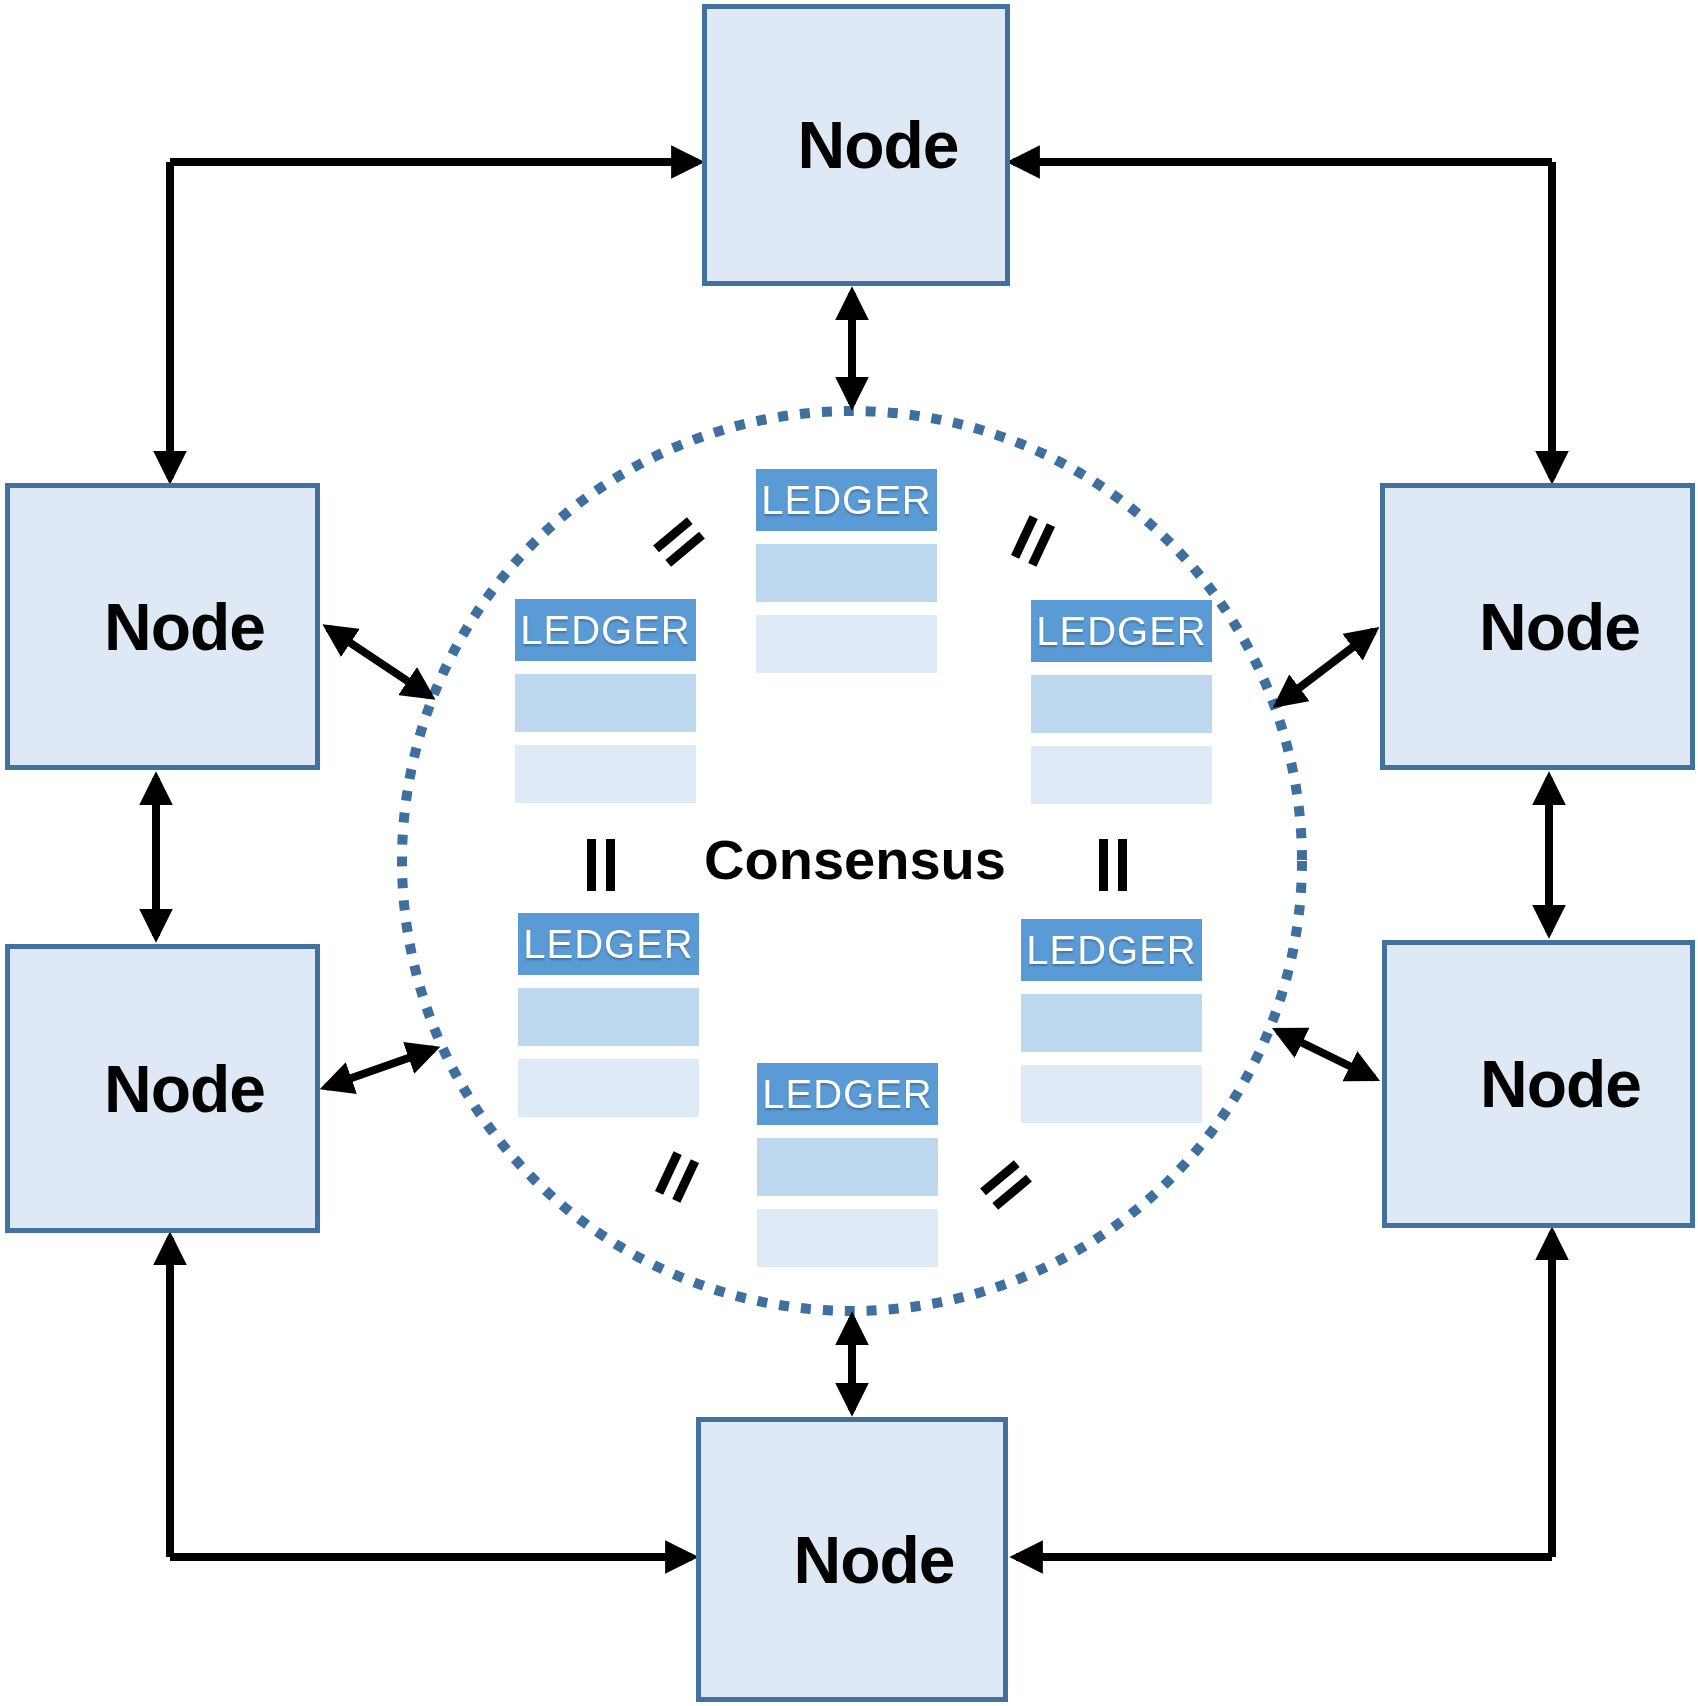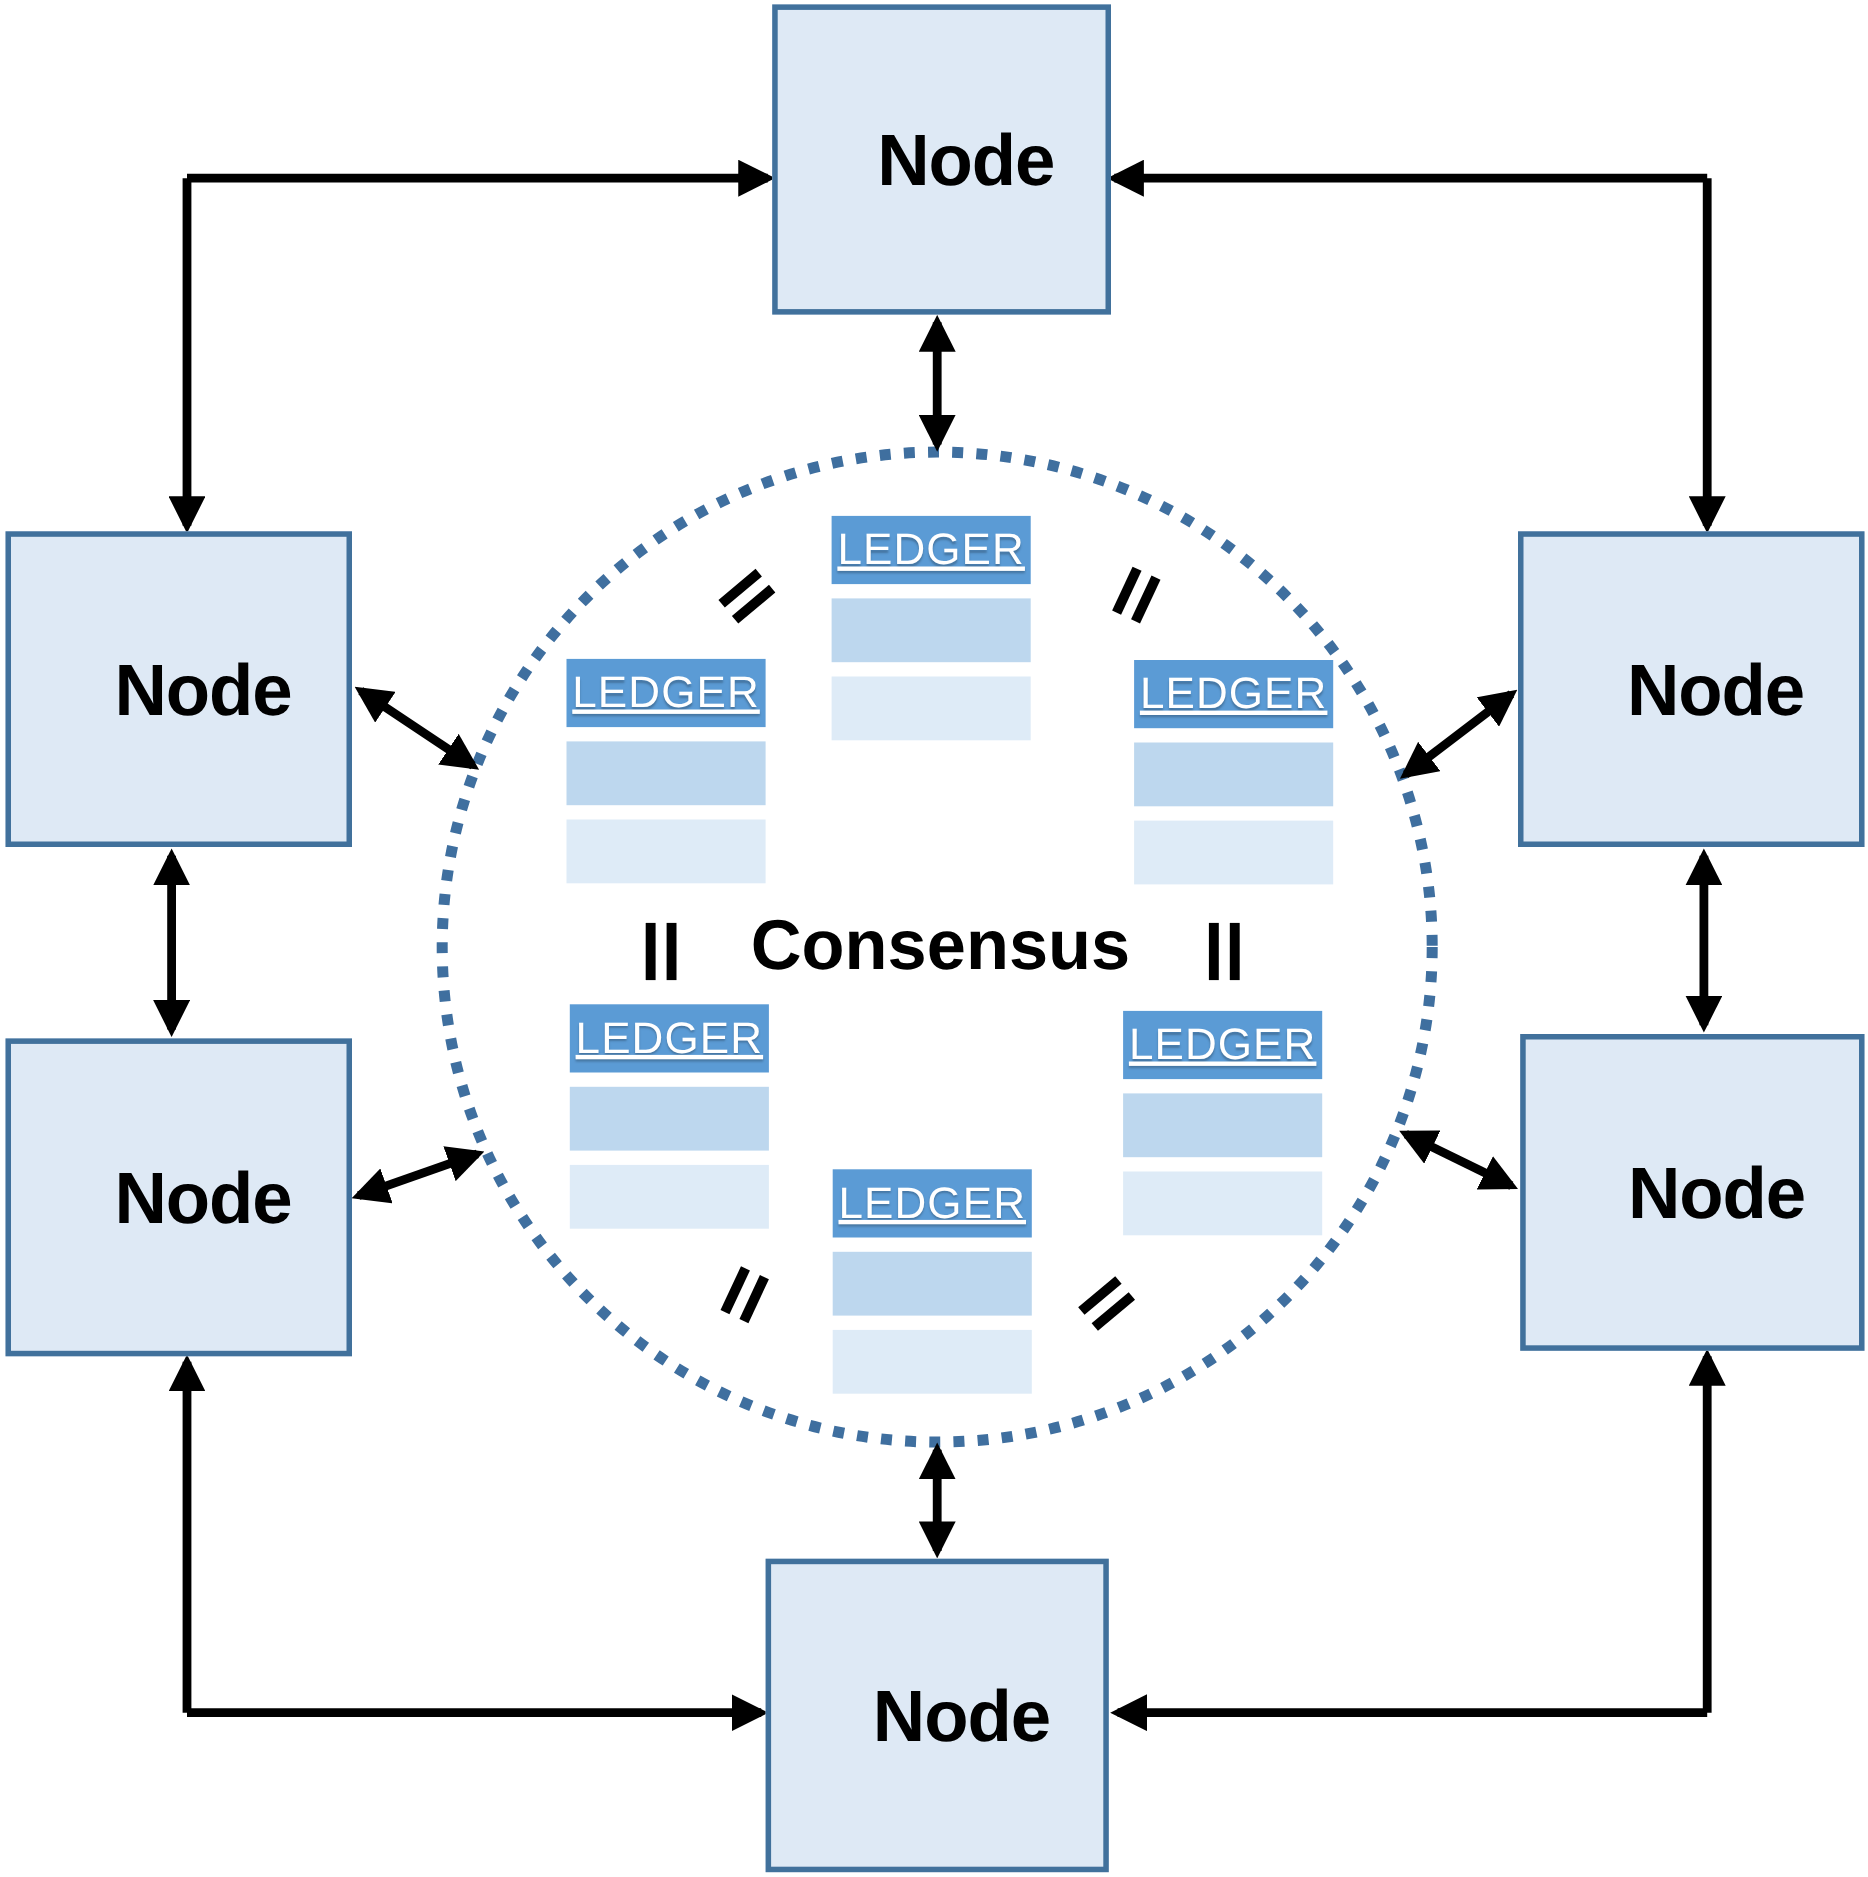--- a/index.html
+++ b/index.html
@@ -49,35 +49,34 @@
   .n-lower-left {left:5px;   top:944px;  width:315px; height:289px;}
   .n-lower-right{left:1382px;top:940px;  width:313px; height:288px;}
   .n-bottom     {left:696px; top:1417px; width:312px; height:285px;}
   .ledger{position:absolute;width:181px;z-index:2;}
   .ledger .lh{
     height:62px;background:var(--ledger-header);
     display:flex;align-items:center;justify-content:center;
     color:#ffffff;font-size:40px;letter-spacing:1px;
     text-shadow:0 2px 2px rgba(0,0,0,0.25);
     margin-bottom:13px;
-    text-decoration:underline;
   }
   .ledger .lr{height:58px;margin-bottom:13px;}
   .ledger .lr.medium{background:var(--ledger-row-medium);}
   .ledger .lr.light{background:var(--ledger-row-light);}
   .l-top        {left:756px; top:469px;}
   .l-upper-left {left:515px; top:599px;}
   .l-upper-right{left:1031px;top:600px;}
   .l-lower-left {left:518px; top:913px;}
   .l-lower-right{left:1021px;top:919px;}
   .l-bottom     {left:757px; top:1063px;}
   .consensus{
     position:absolute;left:855px;top:862px;
     transform:translate(-50%,-54%);
-    font-size:64px;font-weight:bold;color:var(--label-text);
+    font-size:56px;font-weight:bold;color:var(--label-text);
     z-index:2;white-space:nowrap;
   }
 </style>
 </head>
 <body>
 
 <div class="canvas">
 
   <svg class="wires" viewBox="0 0 1698 1706" xmlns="http://www.w3.org/2000/svg">
     <defs>

